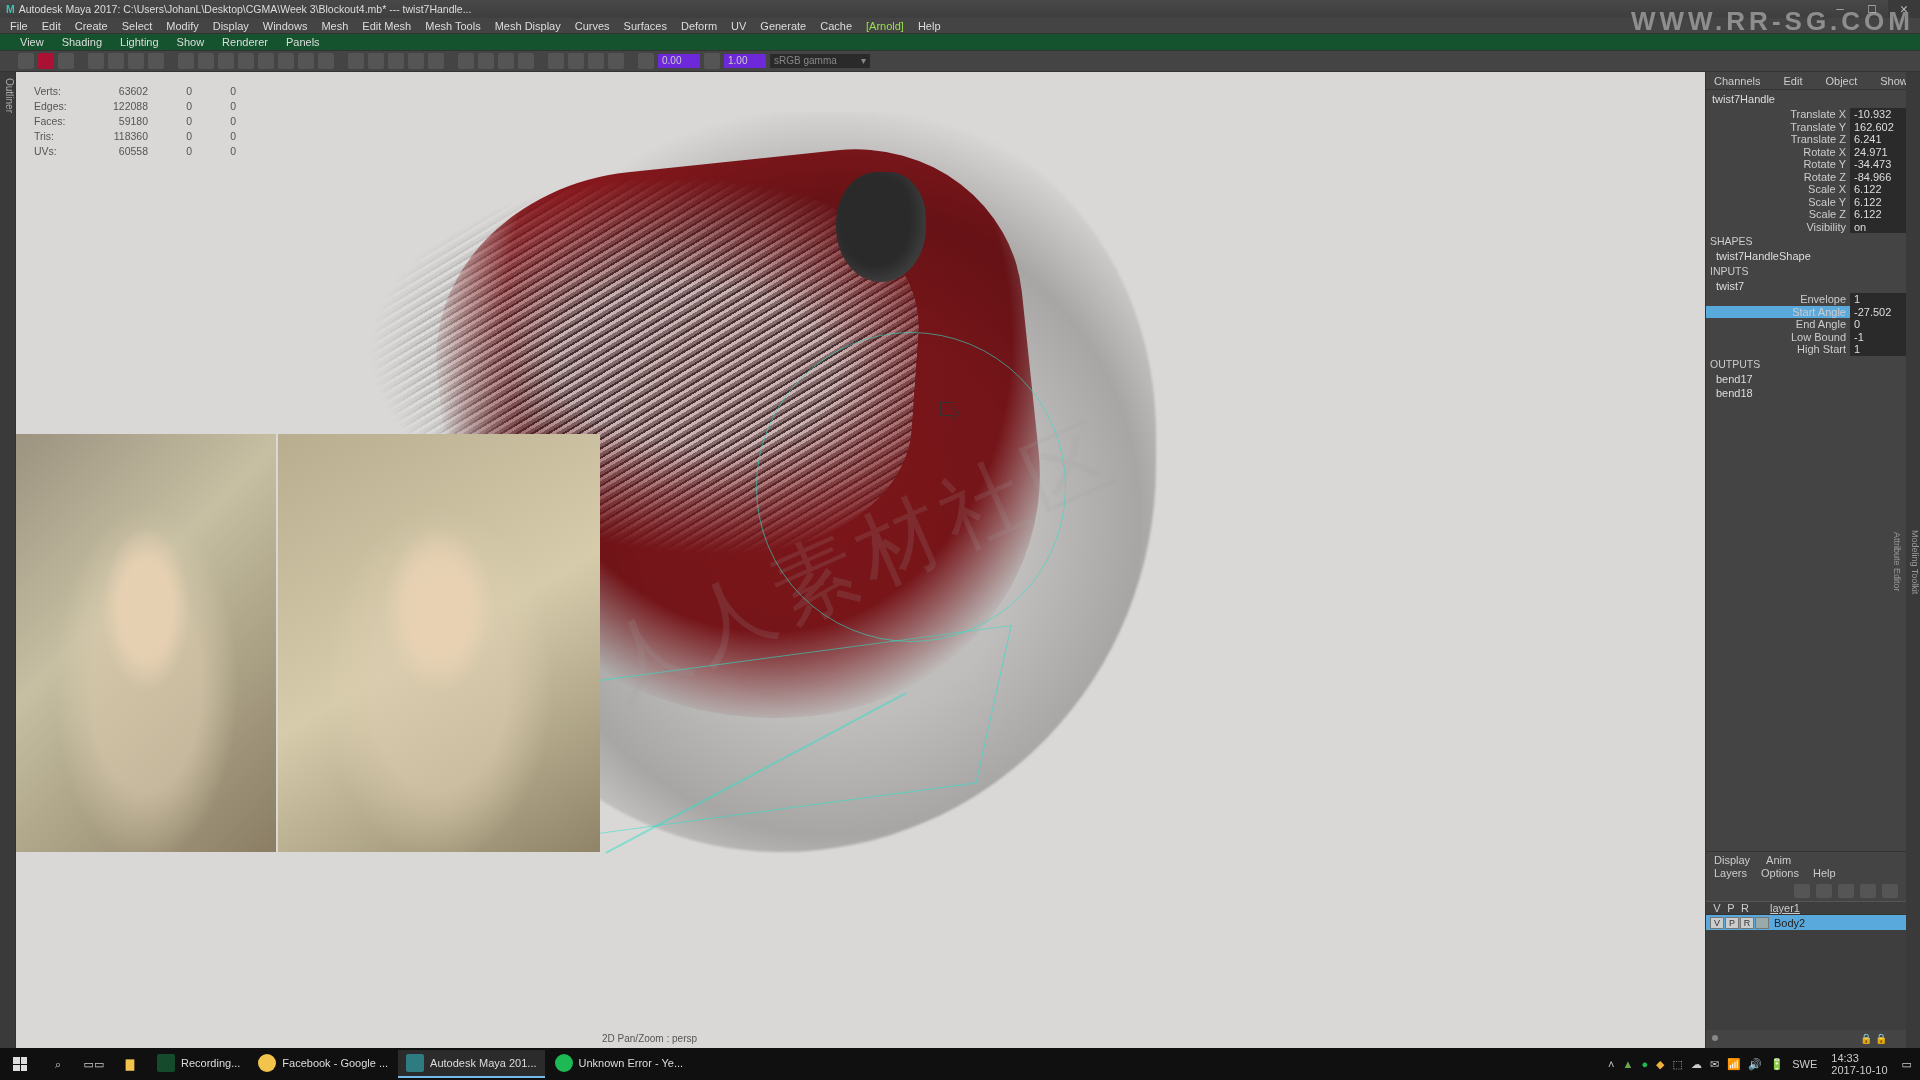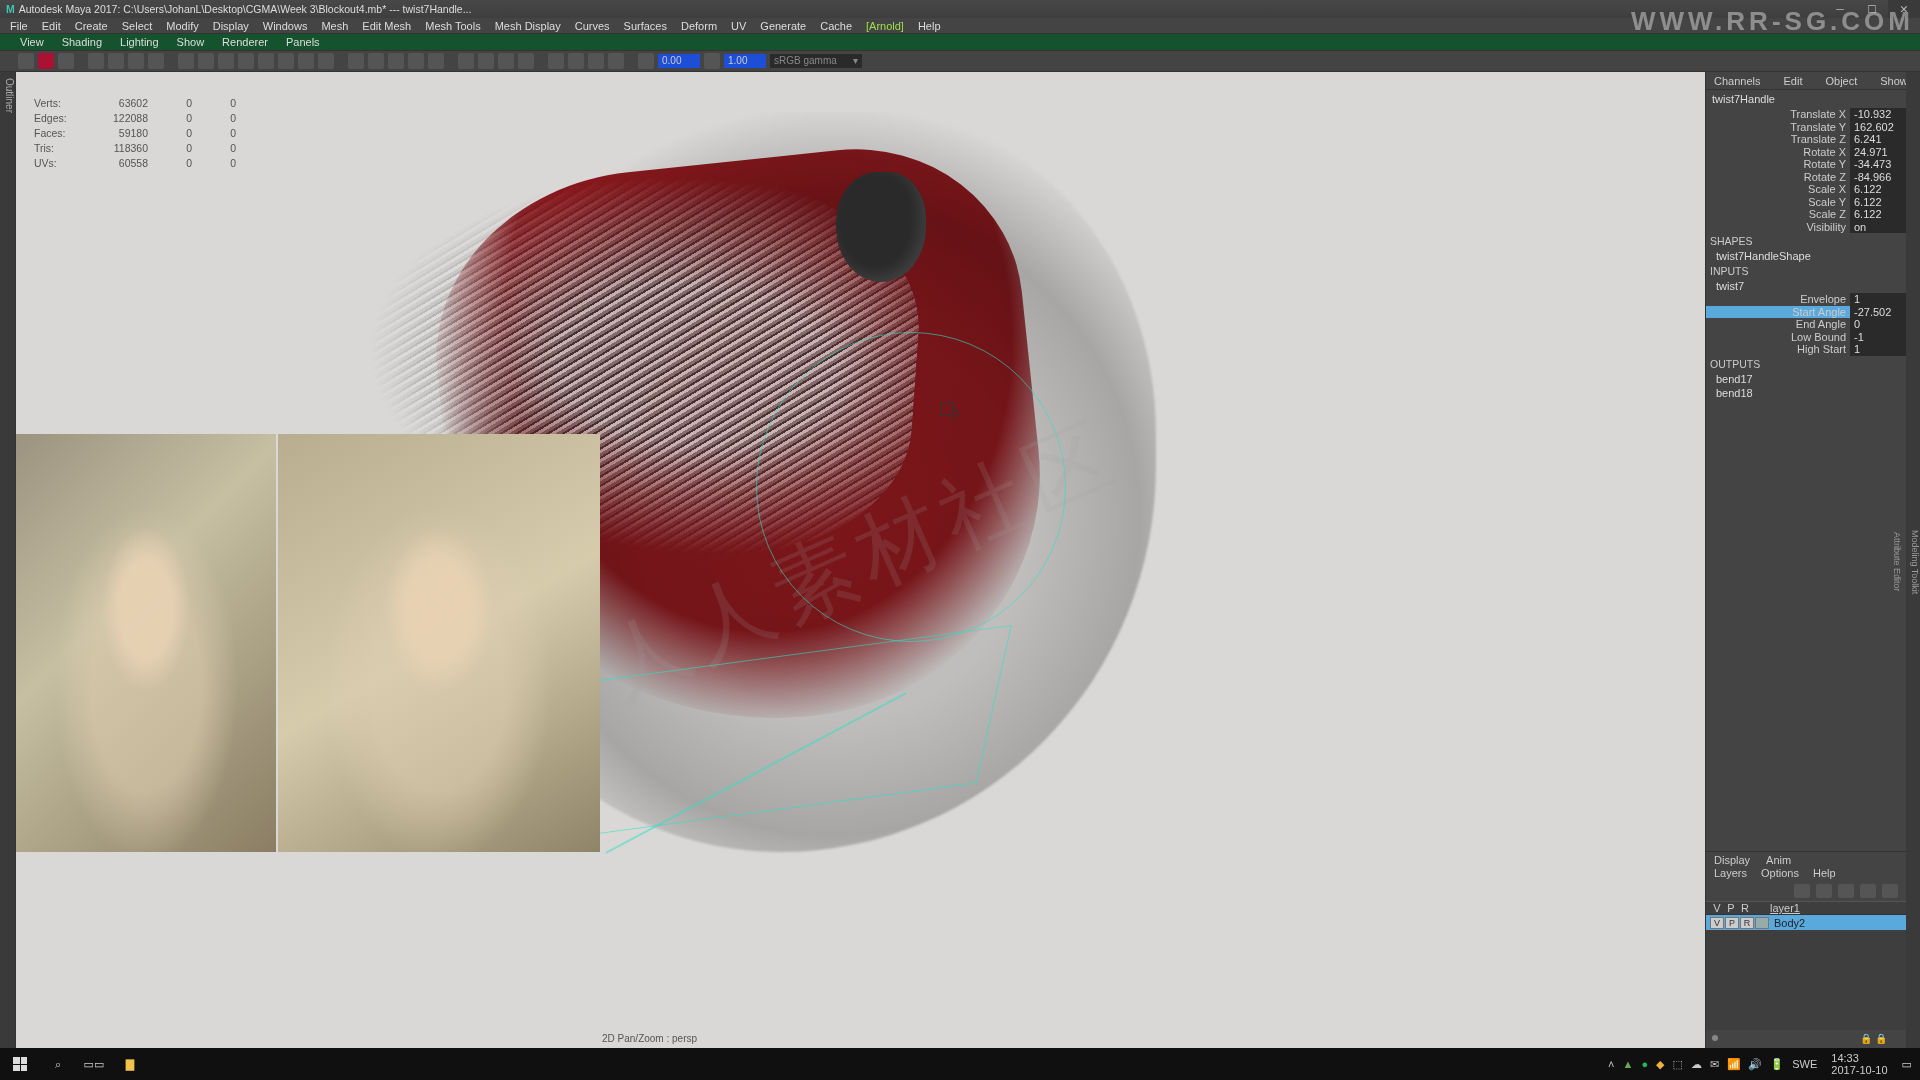--- a/index.html
+++ b/index.html
@@ -18,32 +18,32 @@
   .menubar .arnold { color:#9be04d; }
   .menubar span { cursor:default; }
 
   
   .panelmenu { height: 16px; background:#14532d; display:flex; align-items:center; padding: 0 20px; gap: 18px; font-size: 11px; color:#ddd; }
 
   
   .shelf { height: 22px; background:#444; display:flex; align-items:center; gap:4px; padding: 0 18px; border-top:1px solid #333; border-bottom:1px solid #333; }
   .shelf .icon { width:16px; height:16px; background:#555; border-radius:2px; }
   .shelf .sep { width:6px; }
-  .shelf .num { width:42px; height:14px; background:#1d4ed8; color:#ccc; font-size:10px; padding:0 4px; line-height:14px; }
-  .shelf .dd { width:92px; height:14px; background:#2a2a2a; color:#888; font-size:10px; padding:0 4px; line-height:14px; display:flex; justify-content:space-between; }
+  .shelf .num { width:42px; height:14px; background:#6d28d9; color:#ccc; font-size:10px; padding:0 4px; line-height:14px; }
+  .shelf .dd { width:100px; height:14px; background:#2a2a2a; color:#888; font-size:10px; padding:0 4px; line-height:14px; display:flex; justify-content:space-between; }
 
   
   .main { display:flex; height: calc(100% - 18px - 16px - 16px - 22px - 32px); }
 
   
   .outliner-tab { width:16px; background:#3a3a3a; color:#aaa; writing-mode:vertical-rl; text-orientation:mixed; font-size:10px; padding-top:6px; border-right:1px solid #333; }
 
   
   .viewport { flex:1; background:#d9d8d6; position:relative; overflow:hidden; border-right:1px solid #333; }
-  .hud-tl { position:absolute; top:24px; left:18px; color:#555; font-size:10.5px; line-height:15px; }
+  .hud-tl { position:absolute; top:12px; left:18px; color:#555; font-size:10.5px; line-height:15px; }
   .hud-tl .row { display:flex; gap:14px; }
   .hud-tl .lab { width:46px; display:inline-block; }
   .hud-tl .v1 { width:54px; text-align:right; display:inline-block; }
   .hud-tl .v2 { width:30px; text-align:right; display:inline-block; }
   .hud-tl .v3 { width:30px; text-align:right; display:inline-block; }
   .hud-bl { position:absolute; bottom:4px; left:586px; color:#555; font-size:10px; }
 
   
   .head { position:absolute; left:420px; top:40px; width:720px; height:740px; background:
     radial-gradient(ellipse at 55% 55%, #c7c6c4 0%, #bfbebd 35%, #a7a6a5 55%, #d9d8d6 72%);
@@ -403,20 +403,38 @@
       <div class="win">
         <div></div>
         <div></div>
         <div></div>
         <div></div>
       </div>
     </div>
   <div class="tb-icon">⌕</div>
   <div class="tb-icon">▭▭</div>
   <div class="tb-icon" style="color:#f2c44b;">▇</div>
+  <div id="tasks" style="display:flex;">
+      <div class="task">
+        <div class="box" style="background: rgb(22, 74, 45);"></div>
+        <span>Recording...</span>
+      </div>
+      <div class="task">
+        <div class="box" style="background: rgb(242, 196, 75); border-radius: 50%;"></div>
+        <span>Facebook - Google ...</span>
+      </div>
+      <div class="task active">
+        <div class="box" style="background: rgb(46, 123, 130);"></div>
+        <span>Autodesk Maya 201...</span>
+      </div>
+      <div class="task">
+        <div class="box" style="background: rgb(29, 185, 84); border-radius: 50%;"></div>
+        <span>Unknown Error - Ye...</span>
+      </div>
+    </div>
   <div class="tray">
     <span>˄</span>
     <span style="color:#6aa84f;">▲</span>
     <span style="color:#1db954;">●</span>
     <span style="color:#f0b040;">◆</span>
     <span>⬚</span>
     <span>☁</span>
     <span>✉</span>
     <span>📶</span>
     <span>🔊</span>

